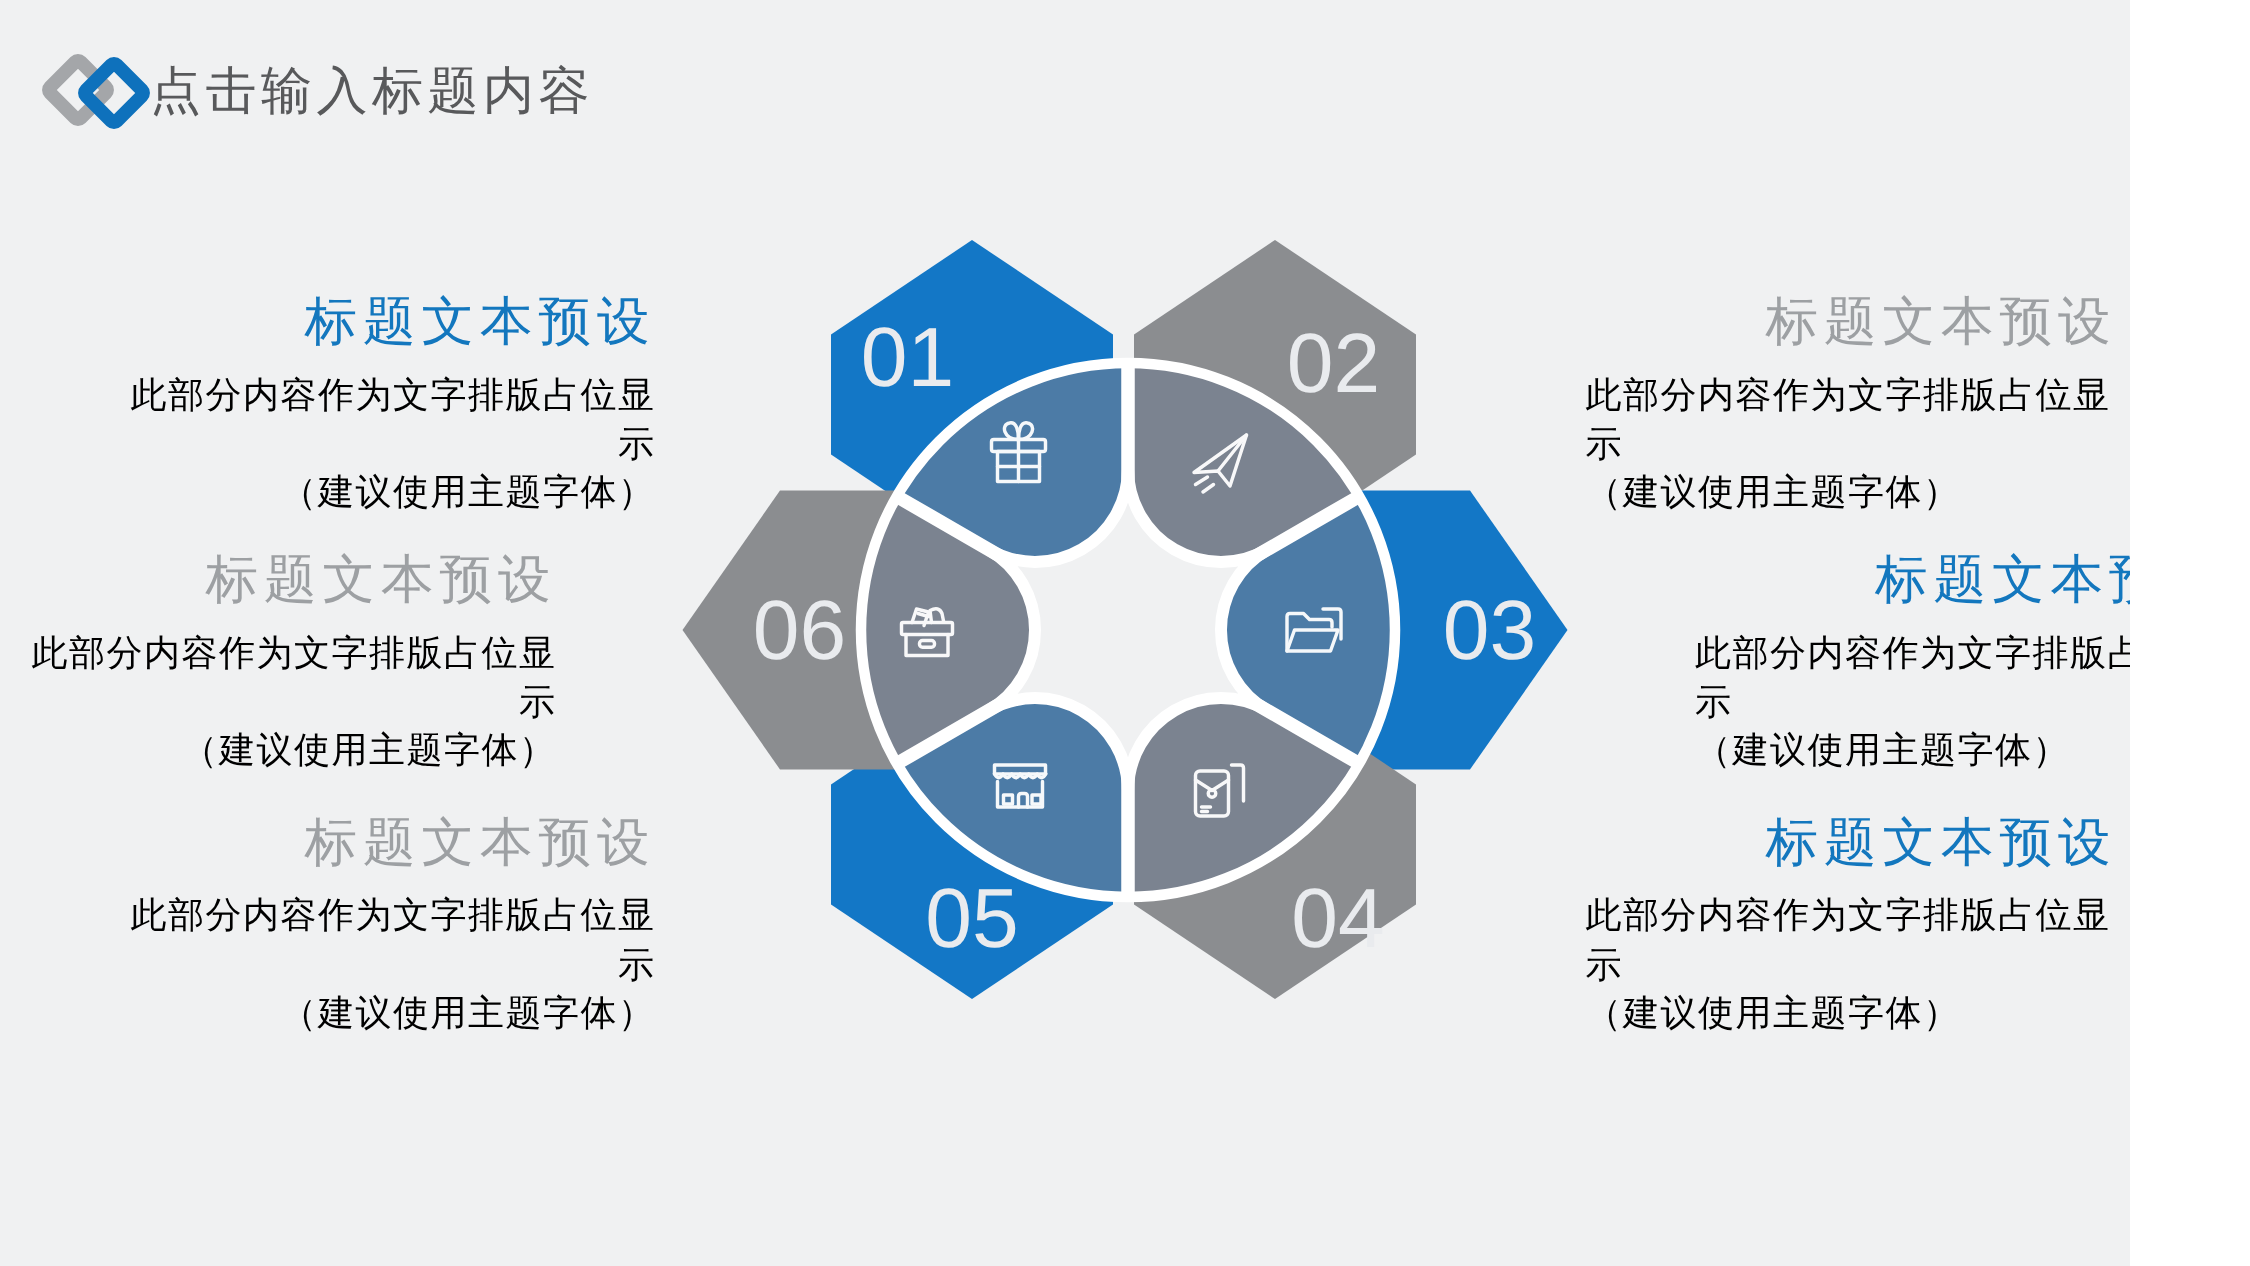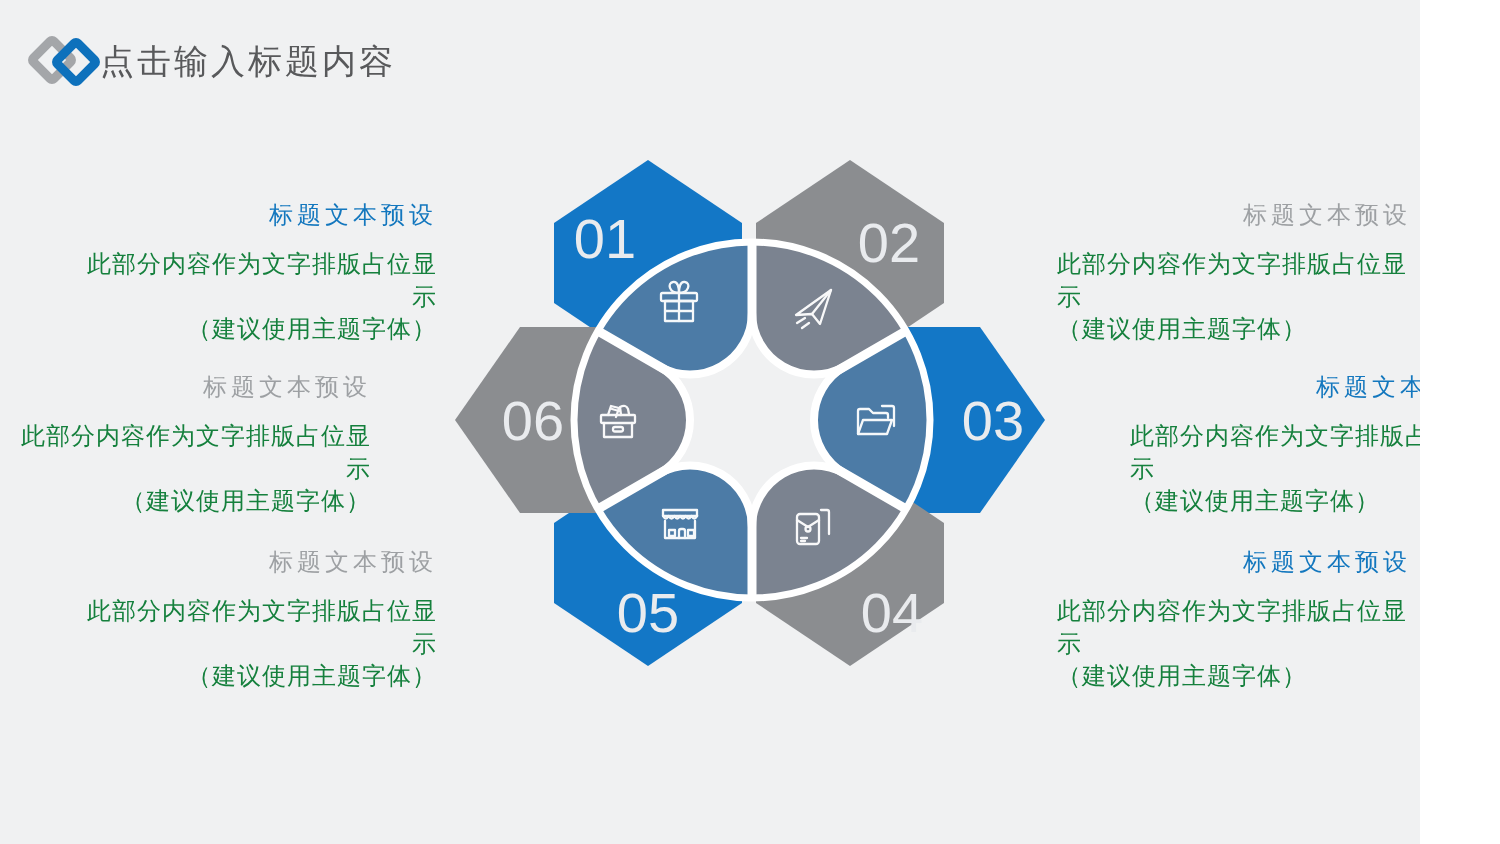--- a/index.html
+++ b/index.html
@@ -11,24 +11,24 @@
   .logo{position:absolute;left:0;top:0;width:120px;height:110px;}
   .logo .diamond{position:absolute;box-sizing:border-box;width:38px;height:38px;border-radius:7px;transform:rotate(45deg);}
   .logo .diamond.gray{left:33px;top:41px;border:9px solid #a4a6a9;}
   .logo .diamond.blue{left:57px;top:43px;border:9px solid #0e71bc;}
   .header-title{position:absolute;left:100px;top:38px;font-size:34px;line-height:46px;color:#58595b;letter-spacing:3px;font-weight:500;}
 
   
   .block{position:absolute;width:354px;}
   .block.align-right{text-align:right;}
   .block.align-left{text-align:left;}
-  .block-title{font-size:24px;line-height:38px;letter-spacing:4px;font-weight:400;text-align:right;}
+  .block-title{font-size:35px;line-height:38px;letter-spacing:4px;font-weight:400;text-align:right;}
   .title-blue{color:#1377be;}
   .title-gray{color:#9da0a3;}
-  .block-body{margin-top:14px;font-size:24px;line-height:32.5px;letter-spacing:1px;color:#15803d;white-space:pre-wrap;}
+  .block-body{margin-top:14px;font-size:24px;line-height:32.5px;letter-spacing:1px;color:#000000;white-space:pre-wrap;}
   .block-1{left:83px;top:196px;}
   .block-2{left:17px;top:368px;}
   .block-3{left:83px;top:543px;}
   .block-4{left:1057px;top:196px;}
   .block-5{left:1130px;top:368px;}
   .block-6{left:1057px;top:543px;}
 
   
   .diagram{position:absolute;left:0;top:0;width:1500px;height:844px;}
   .hexnum{font-family:"Liberation Sans","DejaVu Sans",sans-serif;font-size:56px;font-weight:300;fill:#e9ebee;}

